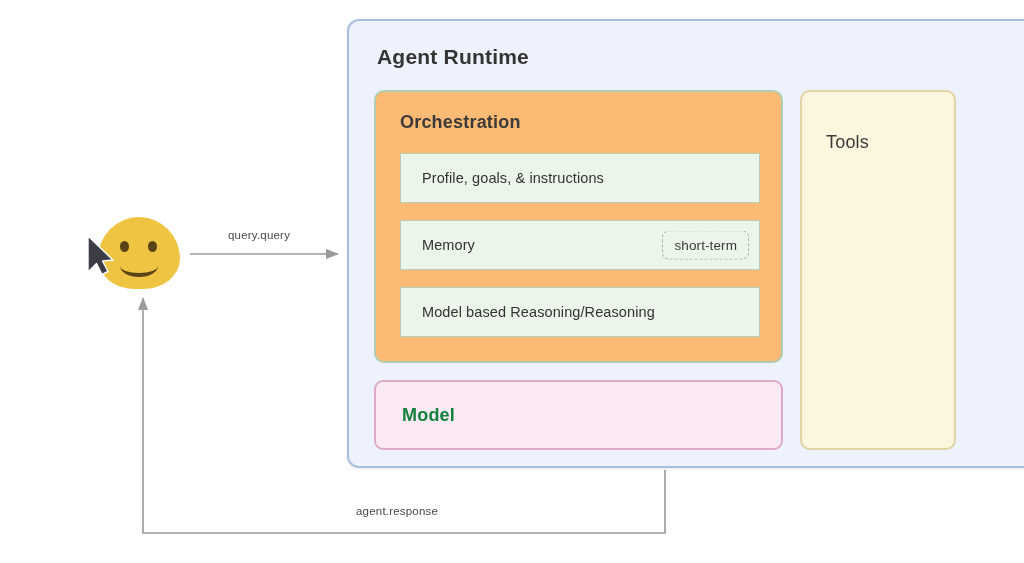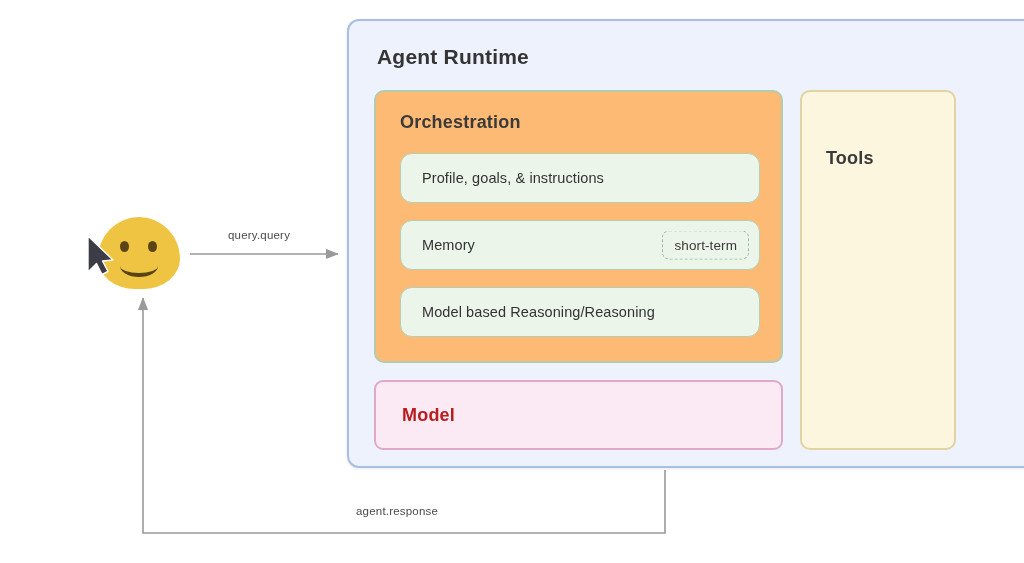--- a/index.html
+++ b/index.html
@@ -64,21 +64,21 @@
     color: #3a3a3a;
     letter-spacing: 0.2px;
   }
   .orc-row {
     position: absolute;
     left: 24px;
     width: 360px;
     height: 50px;
     background: #ecf5ea;
     border: 1.5px solid #b6ceb2;
-    border-radius: 12px;
+    border-radius: 0;
     box-sizing: border-box;
     display: flex;
     align-items: center;
   }
   .orc-row-1 { top: 61px; }
   .orc-row-2 { top: 128px; }
   .orc-row-3 { top: 195px; }
   .orc-row-label {
     font-size: 14.5px;
     color: #333333;
@@ -117,42 +117,42 @@
     border: 2px solid #dfa9c8;
     border-radius: 9px;
     box-sizing: border-box;
     display: flex;
     align-items: center;
   }
   .model-label {
     margin-left: 26px;
     font-size: 18px;
     font-weight: 600;
-    color: #b91c1c;
+    color: #15803d;
     letter-spacing: 0.2px;
   }
 
   
   .tools-box {
     position: absolute;
     left: 451px;
     top: 69px;
     width: 156px;
     height: 360px;
     background: #fdf6de;
     border: 2px solid #e2d3a5;
     border-radius: 10px;
     box-sizing: border-box;
   }
   .tools-label {
     position: absolute;
     left: 24px;
-    top: 56px;
+    top: 40px;
     font-size: 18px;
-    font-weight: 700;
+    font-weight: 400;
     color: #3a3a3a;
     letter-spacing: 0.2px;
   }
 
   
   .user-face {
     position: absolute;
     left: 98px;
     top: 217px;
     width: 82px;

